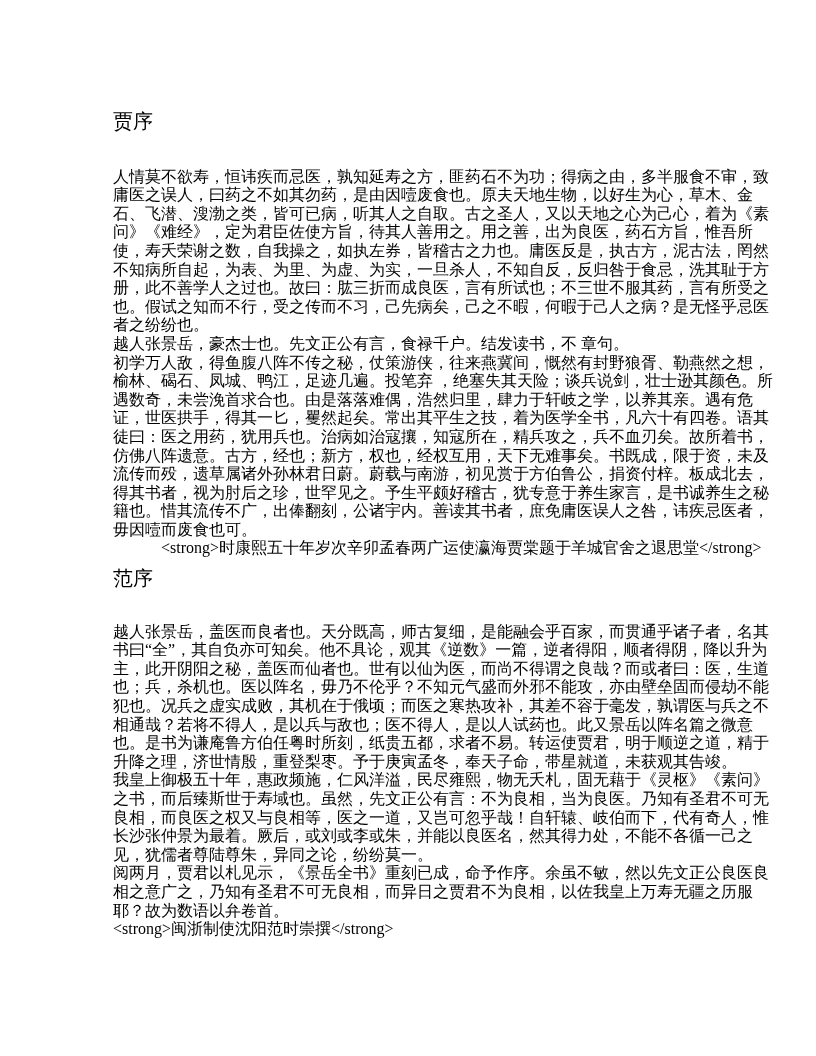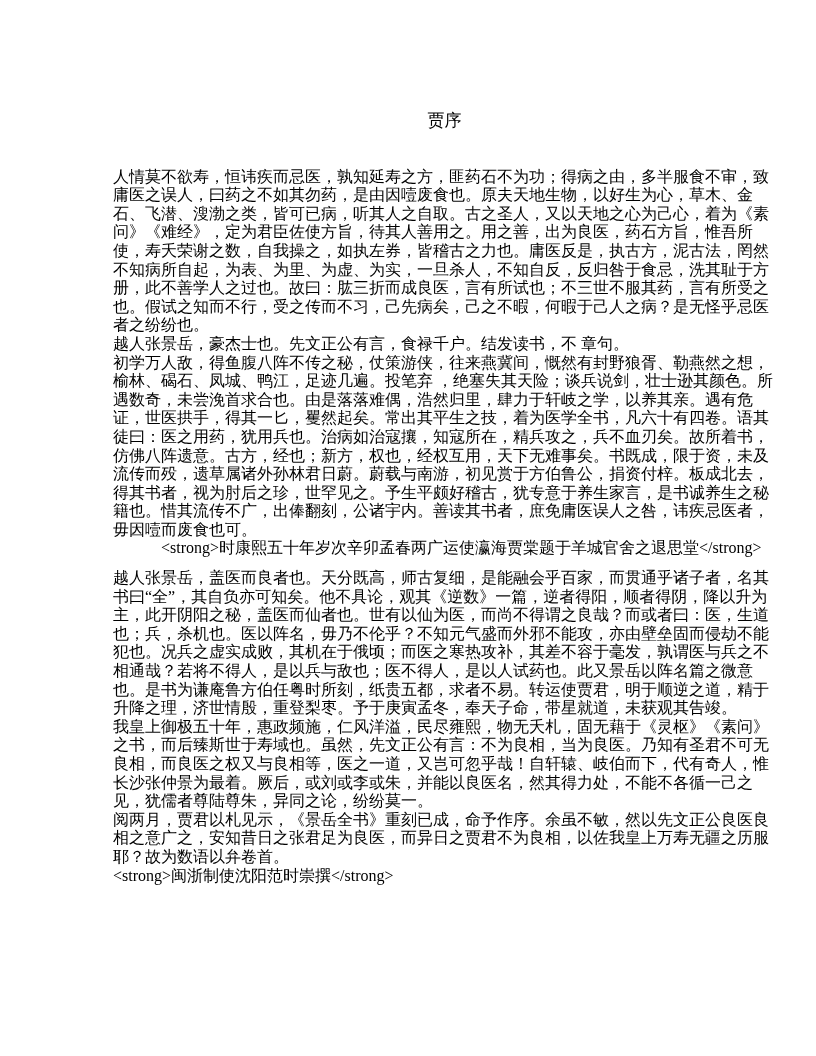--- a/index.html
+++ b/index.html
@@ -16,25 +16,24 @@
     box-sizing: content-box;
     padding: 112px 40px 0 113px;
     width: 663px;
     font-family: "Liberation Serif", "DejaVu Serif", serif;
     font-size: 16px;
     line-height: 18.6px;
     color: #000000;
     text-align: left;
   }
   .sec-title {
-    font-size: 17px;
+    font-size: 20px;
     font-weight: normal;
     margin: 0 0 37px 0;
     padding: 0;
-    text-align: center;
   }
   .para {
     margin: 0;
     padding: 0;
     word-break: break-all;
   }
   .sig {
     margin: 0;
     padding: 0;
     word-break: break-all;
@@ -54,19 +53,20 @@
 
   <section class="sec-jia">
     <h2 class="sec-title">贾序</h2>
     <p class="para">人情莫不欲寿，恒讳疾而忌医，孰知延寿之方，匪药石不为功；得病之由，多半服食不审，致庸医之误人，曰药之不如其勿药，是由因噎废食也。原夫天地生物，以好生为心，草木、金石、飞潜、溲渤之类，皆可已病，听其人之自取。古之圣人，又以天地之心为己心，着为《素问》《难经》，定为君臣佐使方旨，待其人善用之。用之善，出为良医，药石方旨，惟吾所使，寿夭荣谢之数，自我操之，如执左券，皆稽古之力也。庸医反是，执古方，泥古法，罔然不知病所自起，为表、为里、为虚、为实，一旦杀人，不知自反，反归咎于食忌，洗其耻于方册，此不善学人之过也。故曰：肱三折而成良医，言有所试也；不三世不服其药，言有所受之也。假试之知而不行，受之传而不习，己先病矣，己之不暇，何暇于己人之病？是无怪乎忌医者之纷纷也。</p>
     <p class="para">越人张景岳，豪杰士也。先文正公有言，食禄千户。结发读书，不 章句。</p>
     <p class="para">初学万人敌，得鱼腹八阵不传之秘，仗策游侠，往来燕冀间，慨然有封野狼胥、勒燕然之想，榆林、碣石、凤城、鸭江，足迹几遍。投笔弃 ，绝塞失其天险；谈兵说剑，壮士逊其颜色。所遇数奇，未尝浼首求合也。由是落落难偶，浩然归里，肆力于轩岐之学，以养其亲。遇有危证，世医拱手，得其一匕，矍然起矣。常出其平生之技，着为医学全书，凡六十有四卷。语其徒曰：医之用药，犹用兵也。治病如治寇攘，知寇所在，精兵攻之，兵不血刃矣。故所着书，仿佛八阵遗意。古方，经也；新方，权也，经权互用，天下无难事矣。书既成，限于资，未及流传而殁，遗草属诸外孙林君日蔚。蔚载与南游，初见赏于方伯鲁公，捐资付梓。板成北去，得其书者，视为肘后之珍，世罕见之。予生平颇好稽古，犹专意于养生家言，是书诚养生之秘籍也。惜其流传不广，出俸翻刻，公诸宇内。善读其书者，庶免庸医误人之咎，讳疾忌医者，毋因噎而废食也可。</p>
     <p class="sig sig-jia">&lt;strong&gt;时康熙五十年岁次辛卯孟春两广运使瀛海贾棠题于羊城官舍之退思堂&lt;/strong&gt;</p>
   </section>
 
   <section class="sec-fan">
+    <h2 class="sec-title">范序</h2>
     <p class="para">越人张景岳，盖医而良者也。天分既高，师古复细，是能融会乎百家，而贯通乎诸子者，名其书曰“全”，其自负亦可知矣。他不具论，观其《逆数》一篇，逆者得阳，顺者得阴，降以升为主，此开阴阳之秘，盖医而仙者也。世有以仙为医，而尚不得谓之良哉？而或者曰：医，生道也；兵，杀机也。医以阵名，毋乃不伦乎？不知元气盛而外邪不能攻，亦由壁垒固而侵劫不能犯也。况兵之虚实成败，其机在于俄顷；而医之寒热攻补，其差不容于毫发，孰谓医与兵之不相通哉？若将不得人，是以兵与敌也；医不得人，是以人试药也。此又景岳以阵名篇之微意也。是书为谦庵鲁方伯任粤时所刻，纸贵五都，求者不易。转运使贾君，明于顺逆之道，精于升降之理，济世情殷，重登梨枣。予于庚寅孟冬，奉天子命，带星就道，未获观其告竣。</p>
     <p class="para">我皇上御极五十年，惠政频施，仁风洋溢，民尽雍熙，物无夭札，固无藉于《灵枢》《素问》之书，而后臻斯世于寿域也。虽然，先文正公有言：不为良相，当为良医。乃知有圣君不可无良相，而良医之权又与良相等，医之一道，又岂可忽乎哉！自轩辕、岐伯而下，代有奇人，惟长沙张仲景为最着。厥后，或刘或李或朱，并能以良医名，然其得力处，不能不各循一己之见，犹儒者尊陆尊朱，异同之论，纷纷莫一。</p>
-    <p class="para">阅两月，贾君以札见示，《景岳全书》重刻已成，命予作序。余虽不敏，然以先文正公良医良相之意广之，安知昔日之张君足为良医，而异日之贾君不为良相，以佐我皇上万寿无疆之历服耶？故为数语以弁卷首。</p>
+    <p class="para">阅两月，贾君以札见示，《景岳全书》重刻已成，命予作序。余虽不敏，然以先文正公良医良相之意广之，乃知有圣君不可无良相，而异日之贾君不为良相，以佐我皇上万寿无疆之历服耶？故为数语以弁卷首。</p>
     <p class="sig">&lt;strong&gt;闽浙制使沈阳范时崇撰&lt;/strong&gt;</p>
   </section>
 
 </div>
 
 </body></html>

